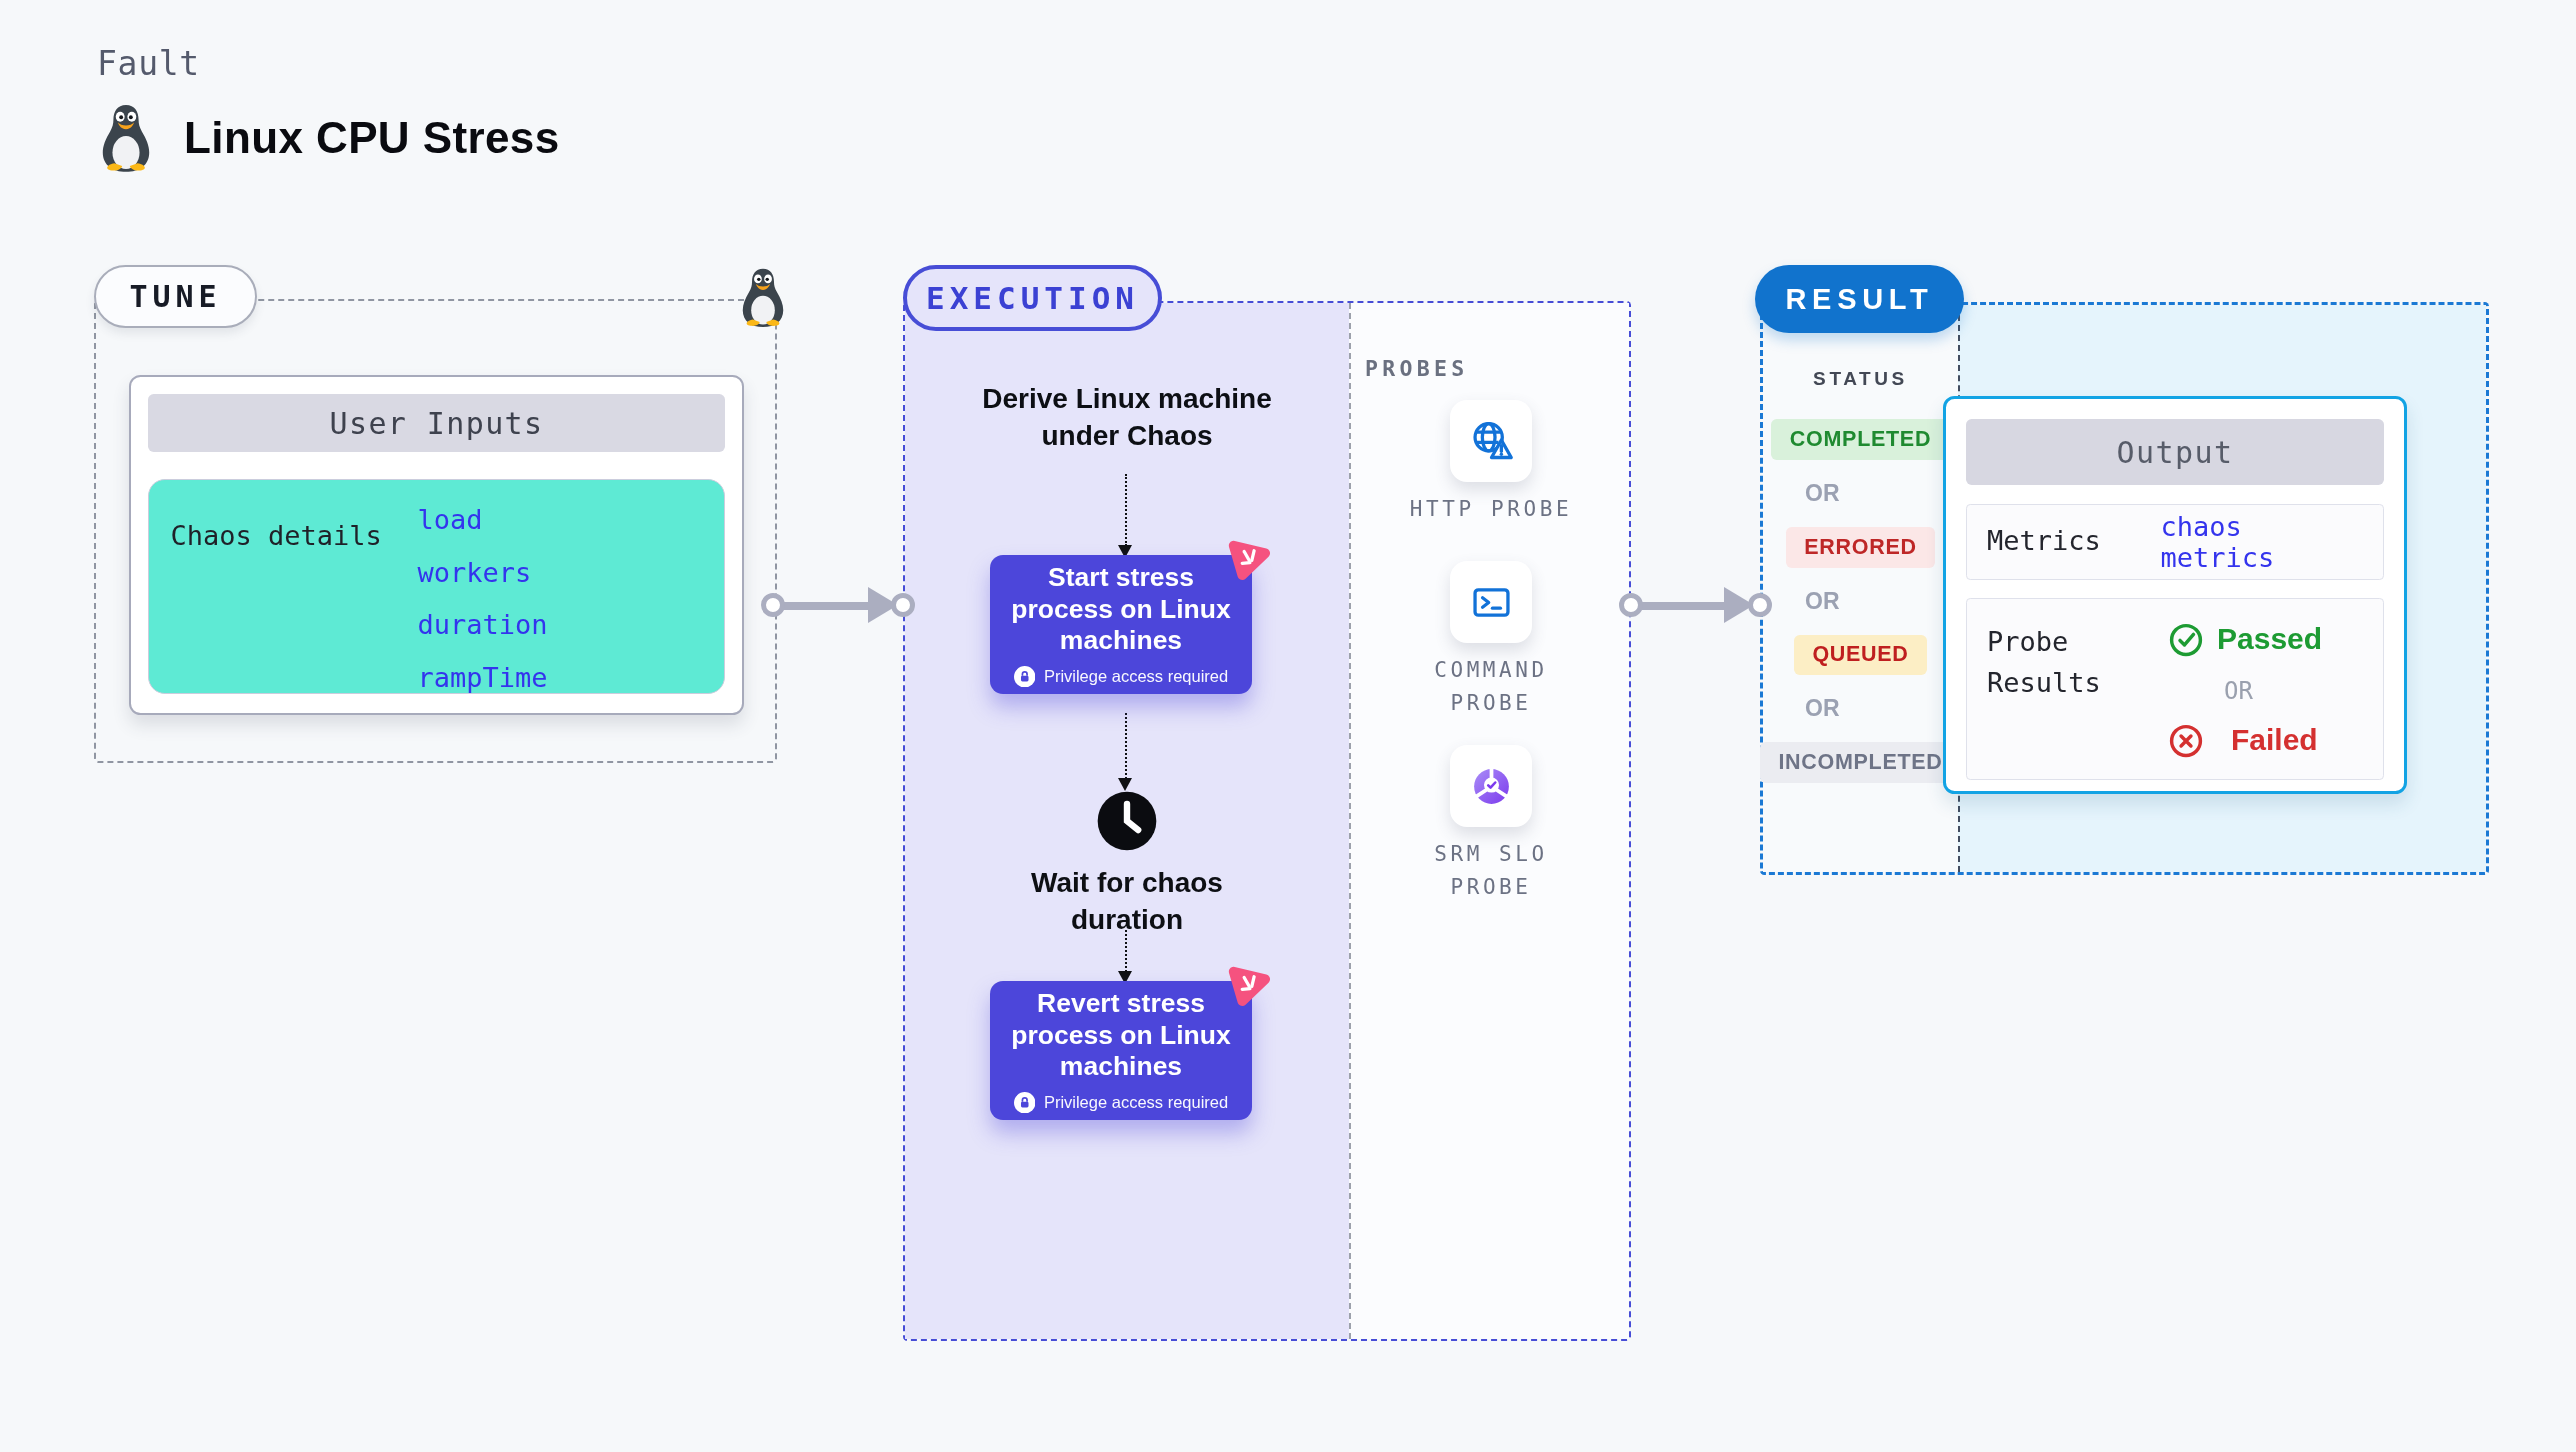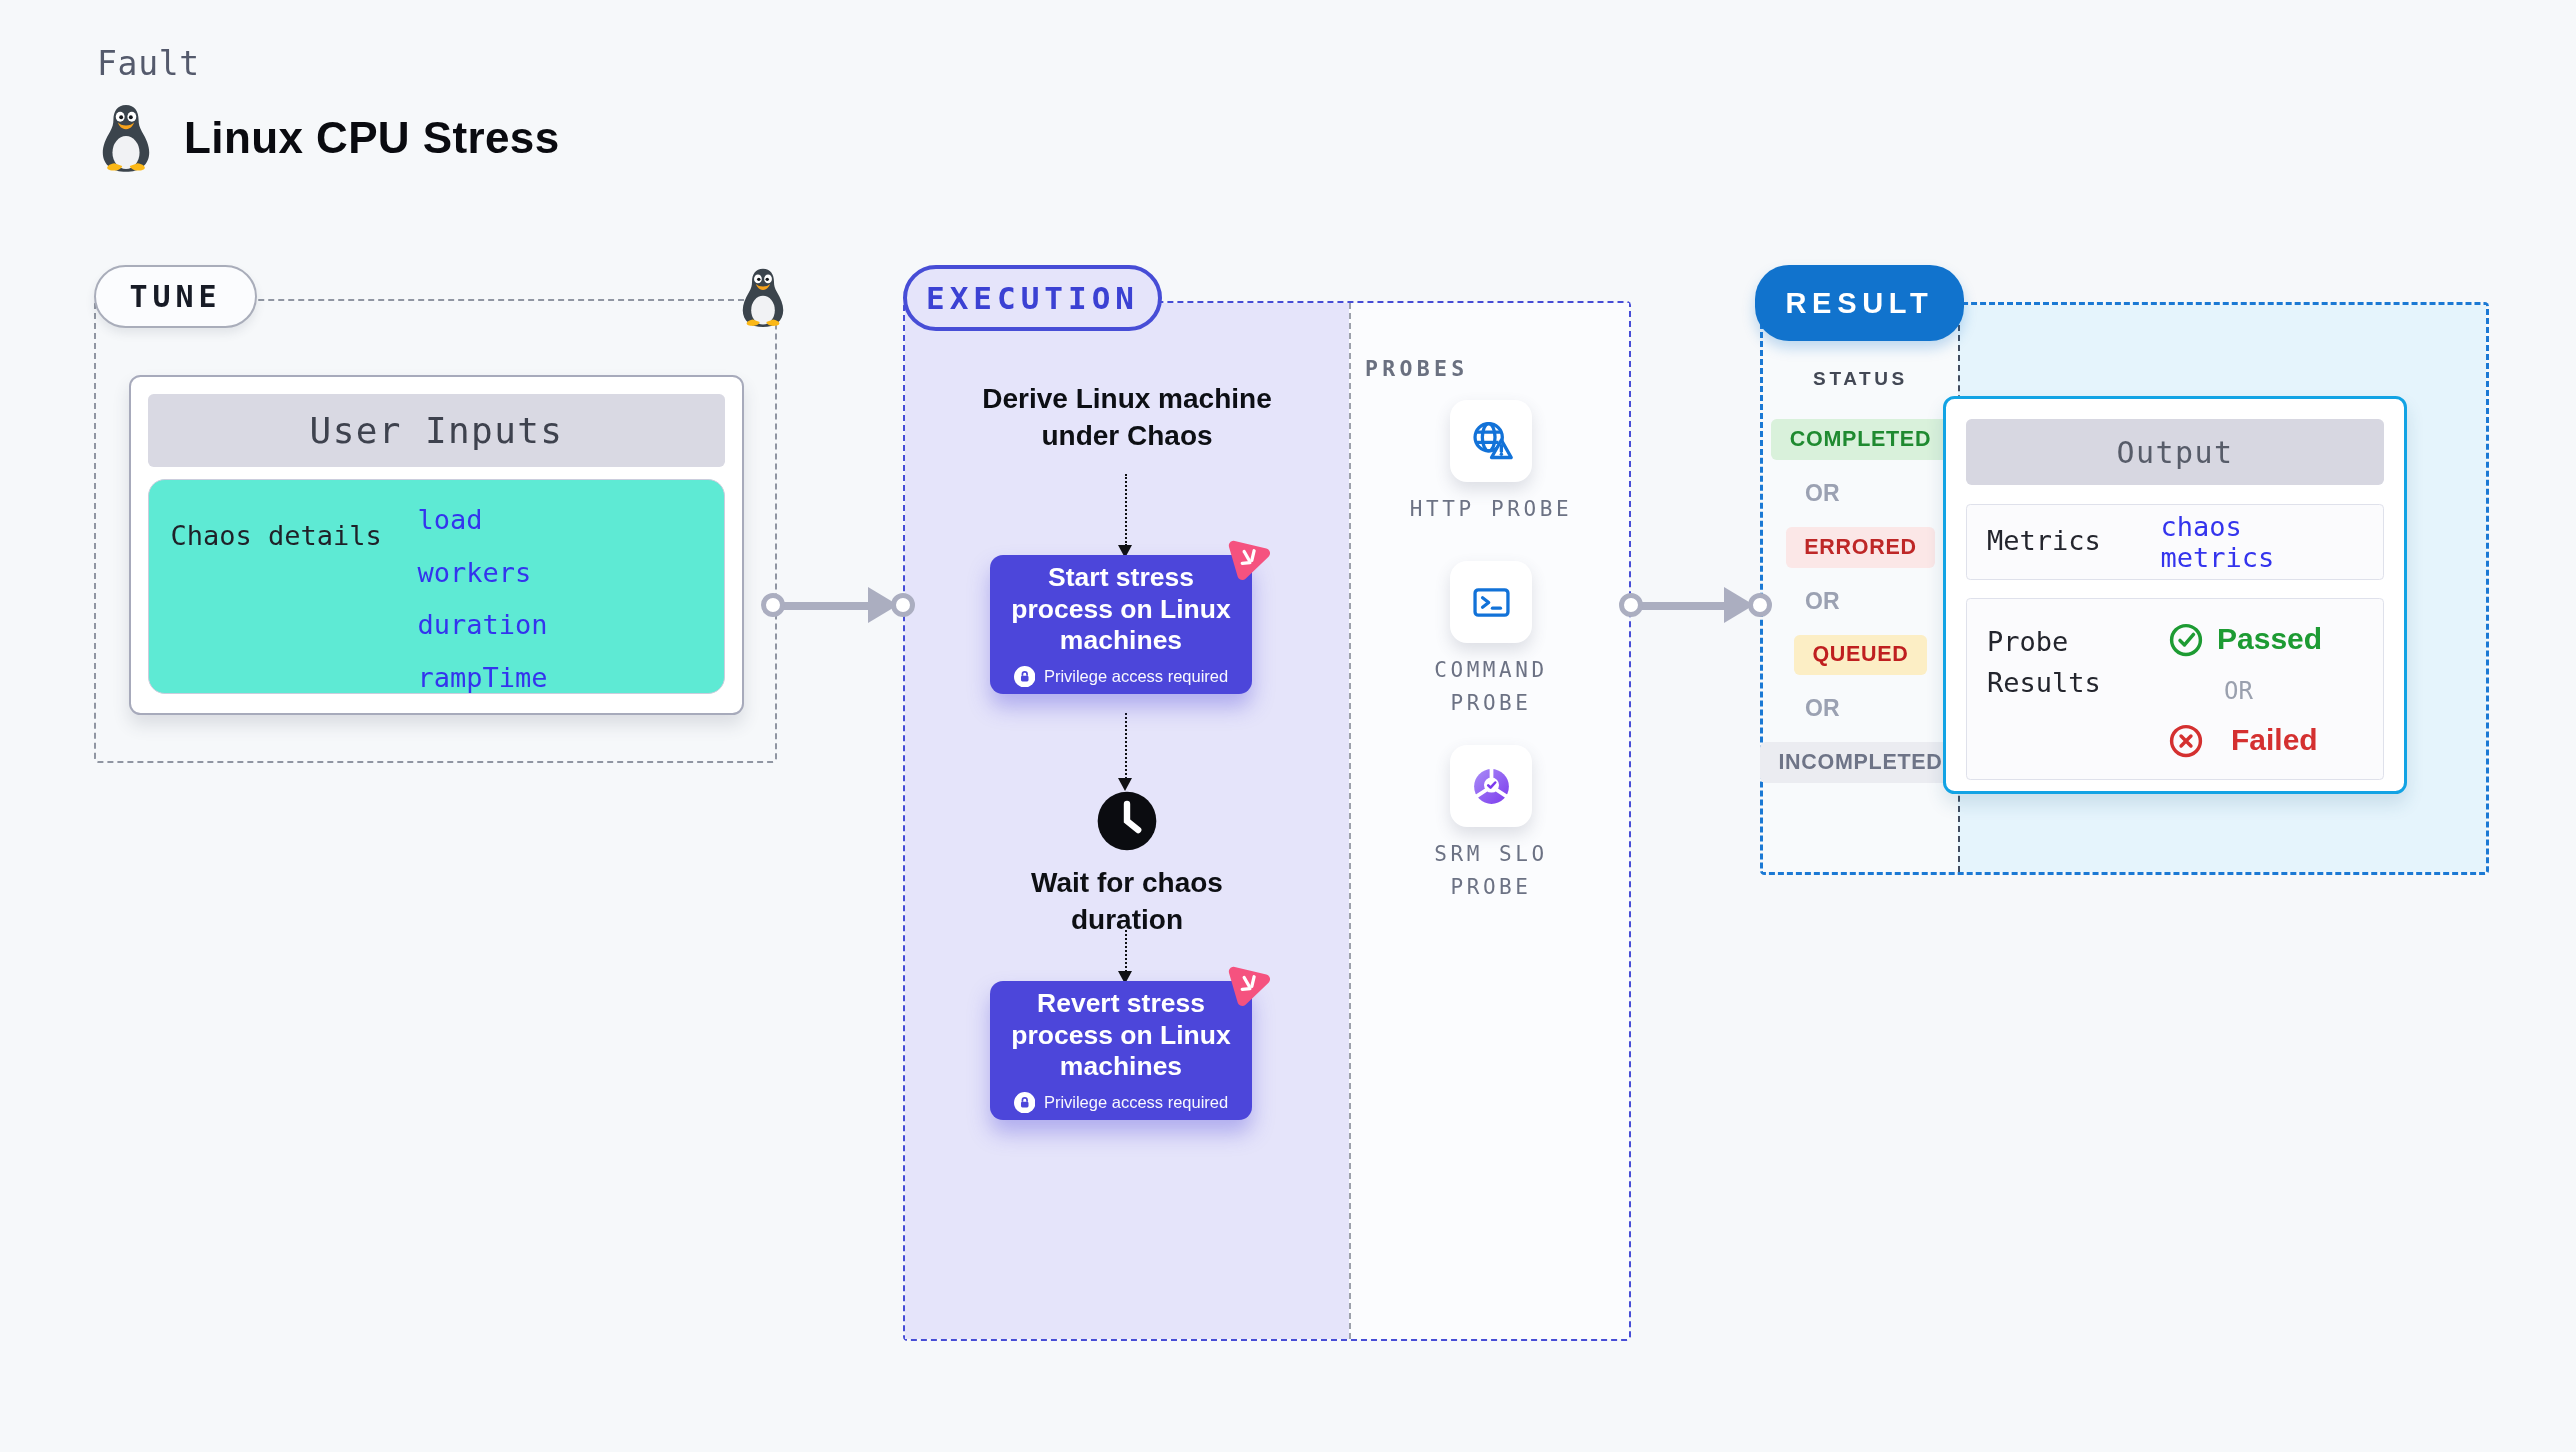--- a/index.html
+++ b/index.html
@@ -51,24 +51,24 @@
     background:#FBFCFE;border:2.9px solid #A9ADBA;box-sizing:border-box;
     color:#171B26;font-size:30px;box-shadow:0 5.7px 10px rgba(60,64,88,.10);
   }
   .tune-penguin{left:736px;top:266px;width:54px;height:63px;z-index:7;}
   .ui-card{
     left:129px;top:375px;width:615px;height:340px;z-index:2;
     background:#FFFFFF;border:2.9px solid #A7AABB;border-radius:11.5px;box-sizing:border-box;
     box-shadow:0 10px 17px rgba(60,64,88,.14);
   }
   .ui-header{
-    position:absolute;left:17px;right:17px;top:17px;height:73px;
+    position:absolute;left:17px;right:17px;top:17px;height:58px;
     background:#D9D9E3;border-radius:5.7px;
     display:flex;align-items:center;justify-content:center;
-    font-size:36px;color:#3E424E;letter-spacing:1.4px;
+    font-size:30px;color:#3E424E;letter-spacing:1.4px;
   }
   .ui-panel{
     position:absolute;left:17px;right:17px;top:102px;bottom:18.6px;
     background:#5eead4;border:1.4px solid #CBCDDD;border-radius:17px;
     display:flex;padding:24px 7.2px 7.2px 21.5px;box-sizing:border-box;
   }
   .ui-row-label{width:247px;font-size:27px;color:#1F2128;padding-top:15.8px;}
   .ui-links{display:flex;flex-direction:column;gap:21.5px;}
   .ui-link{font-size:27px;color:#3434ED;cursor:pointer;}
 
@@ -124,21 +124,21 @@
     left:1760px;top:302px;width:729px;height:573px;
     border:3.6px dashed #1B79D4;display:flex;box-sizing:border-box;
   }
   .status-col{
     width:195px;background:#F8FAFC;
     display:flex;flex-direction:column;align-items:center;
     padding-top:63px;box-sizing:border-box;
   }
   .output-col{flex:1;background:#E5F4FC;border-left:2.1px dashed #424C5F;}
   .result-pill{
-    left:1755px;top:265px;width:209px;height:76px;
+    left:1755px;top:265px;width:209px;height:68px;
     background:#1173CD;color:#FFFFFF;font-size:29px;letter-spacing:5.7px;
     box-shadow:0 7.2px 13px rgba(17,115,205,.25);
   }
   .status-title{font-size:19px;font-weight:bold;color:#434855;letter-spacing:3.6px;margin-bottom:29px;}
   .status-badge{
     font-size:21.5px;font-weight:bold;letter-spacing:0.7px;
     padding:7.9px 18.6px;border-radius:5.7px;margin-bottom:20px;white-space:nowrap;
   }
   .badge-success{color:#1F8A30;background:#D9F1DB;}
   .badge-error{color:#BE2727;background:#FBE7E7;}

